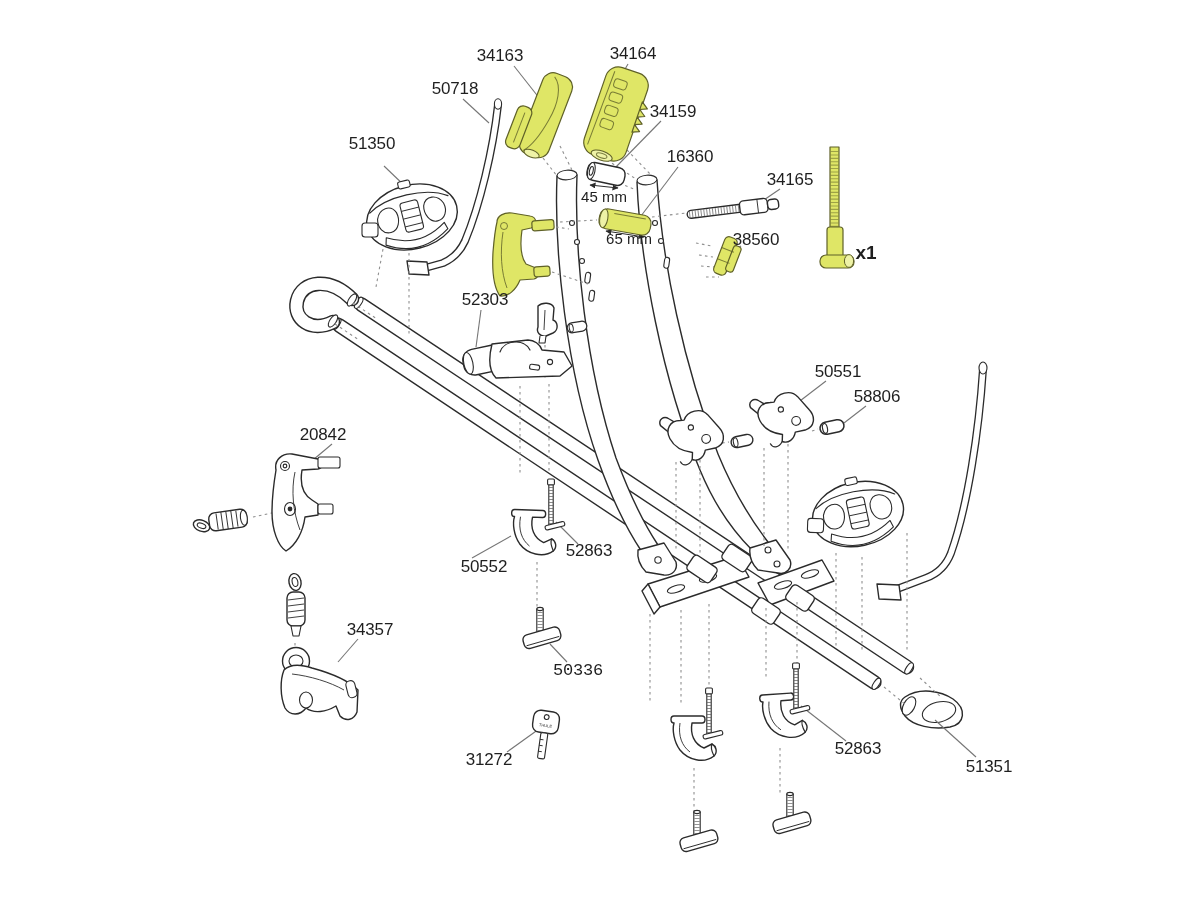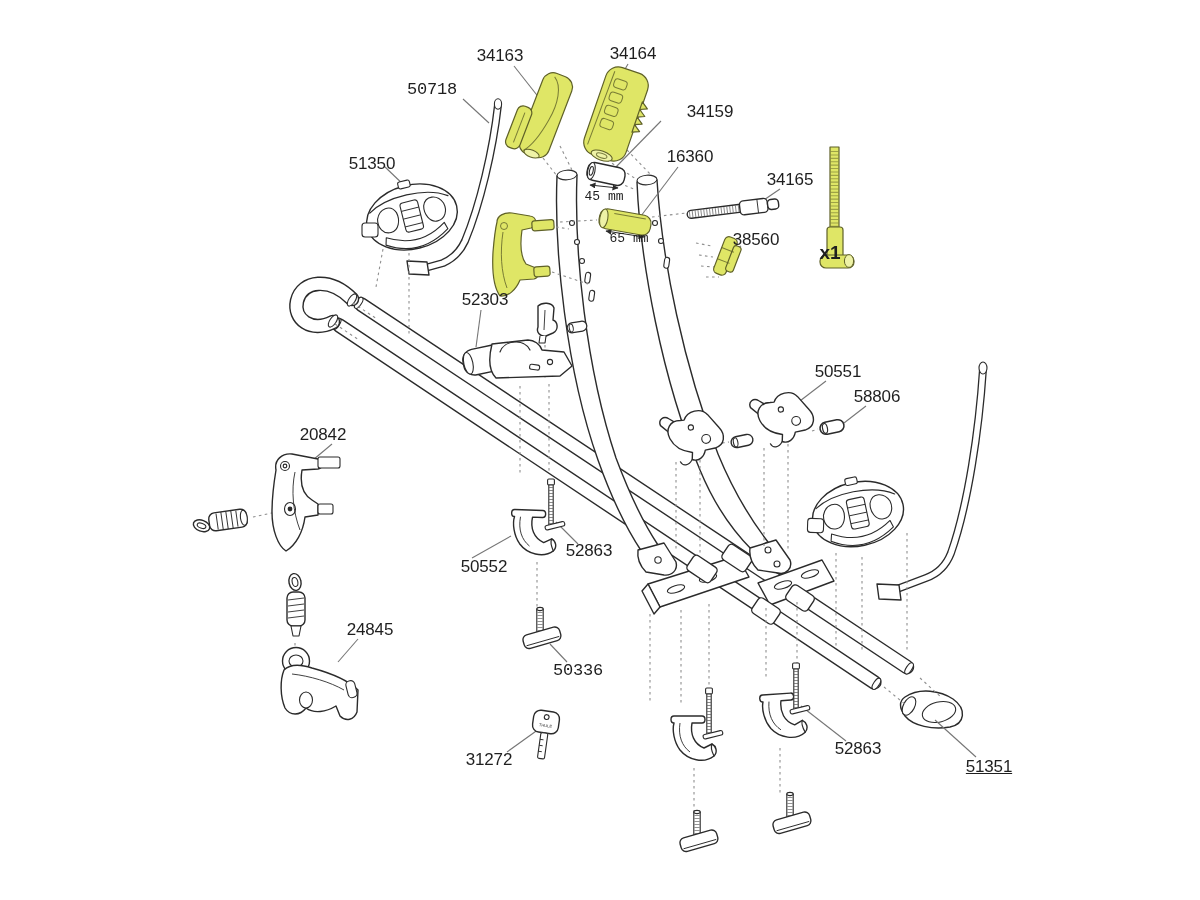--- a/index.html
+++ b/index.html
@@ -3,22 +3,22 @@
 <meta charset="utf-8">
 <title></title>
 <style>
   html,body { margin:0; padding:0; background:#fff; }
   .stage { position:relative; width:1180px; height:900px; background:var(--background,#fff); overflow:hidden;
            font-family:"Liberation Sans", sans-serif; }
   .stage svg { position:absolute; left:0; top:0; }
   #labels { position:absolute; left:0; top:0; width:100%; height:100%; pointer-events:none; }
   .part-label { position:absolute; transform:translate(-50%,-50%); font-size:17px; letter-spacing:-0.2px;
                 color:var(--label,#1f1f1f); white-space:nowrap; }
-  .dim-label  { position:absolute; transform:translate(-50%,-50%); font-size:13px;
-                color:var(--label,#1f1f1f); white-space:nowrap;font-family:Liberation Mono, monospace; }
+  .dim-label  { position:absolute; transform:translate(-50%,-50%); font-size:15px;
+                color:var(--label,#1f1f1f); white-space:nowrap; }
   .qty-label  { position:absolute; transform:translate(-50%,-50%); font-size:19px; font-weight:bold;
                 color:var(--label,#1f1f1f); white-space:nowrap; }
   
   .fw  { fill:#fff; stroke:var(--line,#2b2b2b); stroke-width:1.4; stroke-linejoin:round; stroke-linecap:round; }
   .fw2 { fill:#fff; stroke:var(--line,#2b2b2b); stroke-width:1.1; stroke-linejoin:round; stroke-linecap:round; }
   .ln  { fill:none; stroke:var(--line,#2b2b2b); stroke-width:1.2; stroke-linejoin:round; stroke-linecap:round; }
   .thin{ fill:none; stroke:var(--line,#2b2b2b); stroke-width:0.9; }
   .hl  { fill:var(--highlight,#dfe666); stroke:var(--highlight-stroke,#5f6128); stroke-width:1.2; stroke-linejoin:round; }
   .hll { fill:var(--highlight-light,#eef2a6); stroke:var(--highlight-stroke,#5f6128); stroke-width:1; }
   .hld { fill:none; stroke:var(--highlight-stroke,#5f6128); stroke-width:1; opacity:.8; }
@@ -413,34 +413,34 @@
     <line x1="834.5" y1="151" x2="834.5" y2="227" stroke="var(--highlight-stroke,#5f6128)" stroke-width="7.5" stroke-dasharray="1.1 2.3" opacity=".5"></line>
     <rect x="827" y="227" width="16" height="32" rx="3" class="hl"></rect>
     <rect x="820" y="255" width="34" height="13" rx="6" class="hl"></rect>
     <ellipse cx="849" cy="261" rx="4.6" ry="6.4" class="hll"></ellipse>
   </g>
 </svg>
 
 <div id="labels">
       <div class="part-label" style="left: 500px; top: 56px;">34163</div>
       <div class="part-label" style="left: 633px; top: 54px;">34164</div>
-      <div class="part-label" style="left: 432px; top: 89px; font-family: Liberation Mono, monospace;">50718</div>
-      <div class="part-label" style="left: 710px; top: 112px;">34159</div>
-      <div class="part-label" style="left: 372px; top: 164px;">51350</div>
+      <div class="part-label" style="left: 455px; top: 89px;">50718</div>
+      <div class="part-label" style="left: 673px; top: 112px;">34159</div>
+      <div class="part-label" style="left: 372px; top: 144px;">51350</div>
       <div class="part-label" style="left: 690px; top: 157px;">16360</div>
       <div class="part-label" style="left: 790px; top: 180px;">34165</div>
       <div class="part-label" style="left: 756px; top: 240px;">38560</div>
       <div class="part-label" style="left: 485px; top: 300px;">52303</div>
       <div class="part-label" style="left: 838px; top: 372px;">50551</div>
       <div class="part-label" style="left: 877px; top: 397px;">58806</div>
       <div class="part-label" style="left: 323px; top: 435px;">20842</div>
       <div class="part-label" style="left: 589px; top: 551px;">52863</div>
       <div class="part-label" style="left: 484px; top: 567px;">50552</div>
-      <div class="part-label" style="left: 370px; top: 630px;">24845</div>
+      <div class="part-label" style="left: 370px; top: 630px;">34357</div>
       <div class="part-label" style="left: 578px; top: 670px; font-family: Liberation Mono, monospace;">50336</div>
       <div class="part-label" style="left: 489px; top: 760px;">31272</div>
       <div class="part-label" style="left: 858px; top: 749px;">52863</div>
-      <div class="part-label" style="left: 989px; top: 767px; text-decoration: underline;">51351</div>
+      <div class="part-label" style="left: 989px; top: 767px;">51351</div>
       <div class="dim-label" style="left: 604px; top: 196px;">45 mm</div>
       <div class="dim-label" style="left: 629px; top: 238px;">65 mm</div>
-      <div class="qty-label" style="left: 830px; top: 253px;">x1</div>
+      <div class="qty-label" style="left: 866px; top: 253px;">x1</div>
     </div>
 </div>
 
 </body></html>

